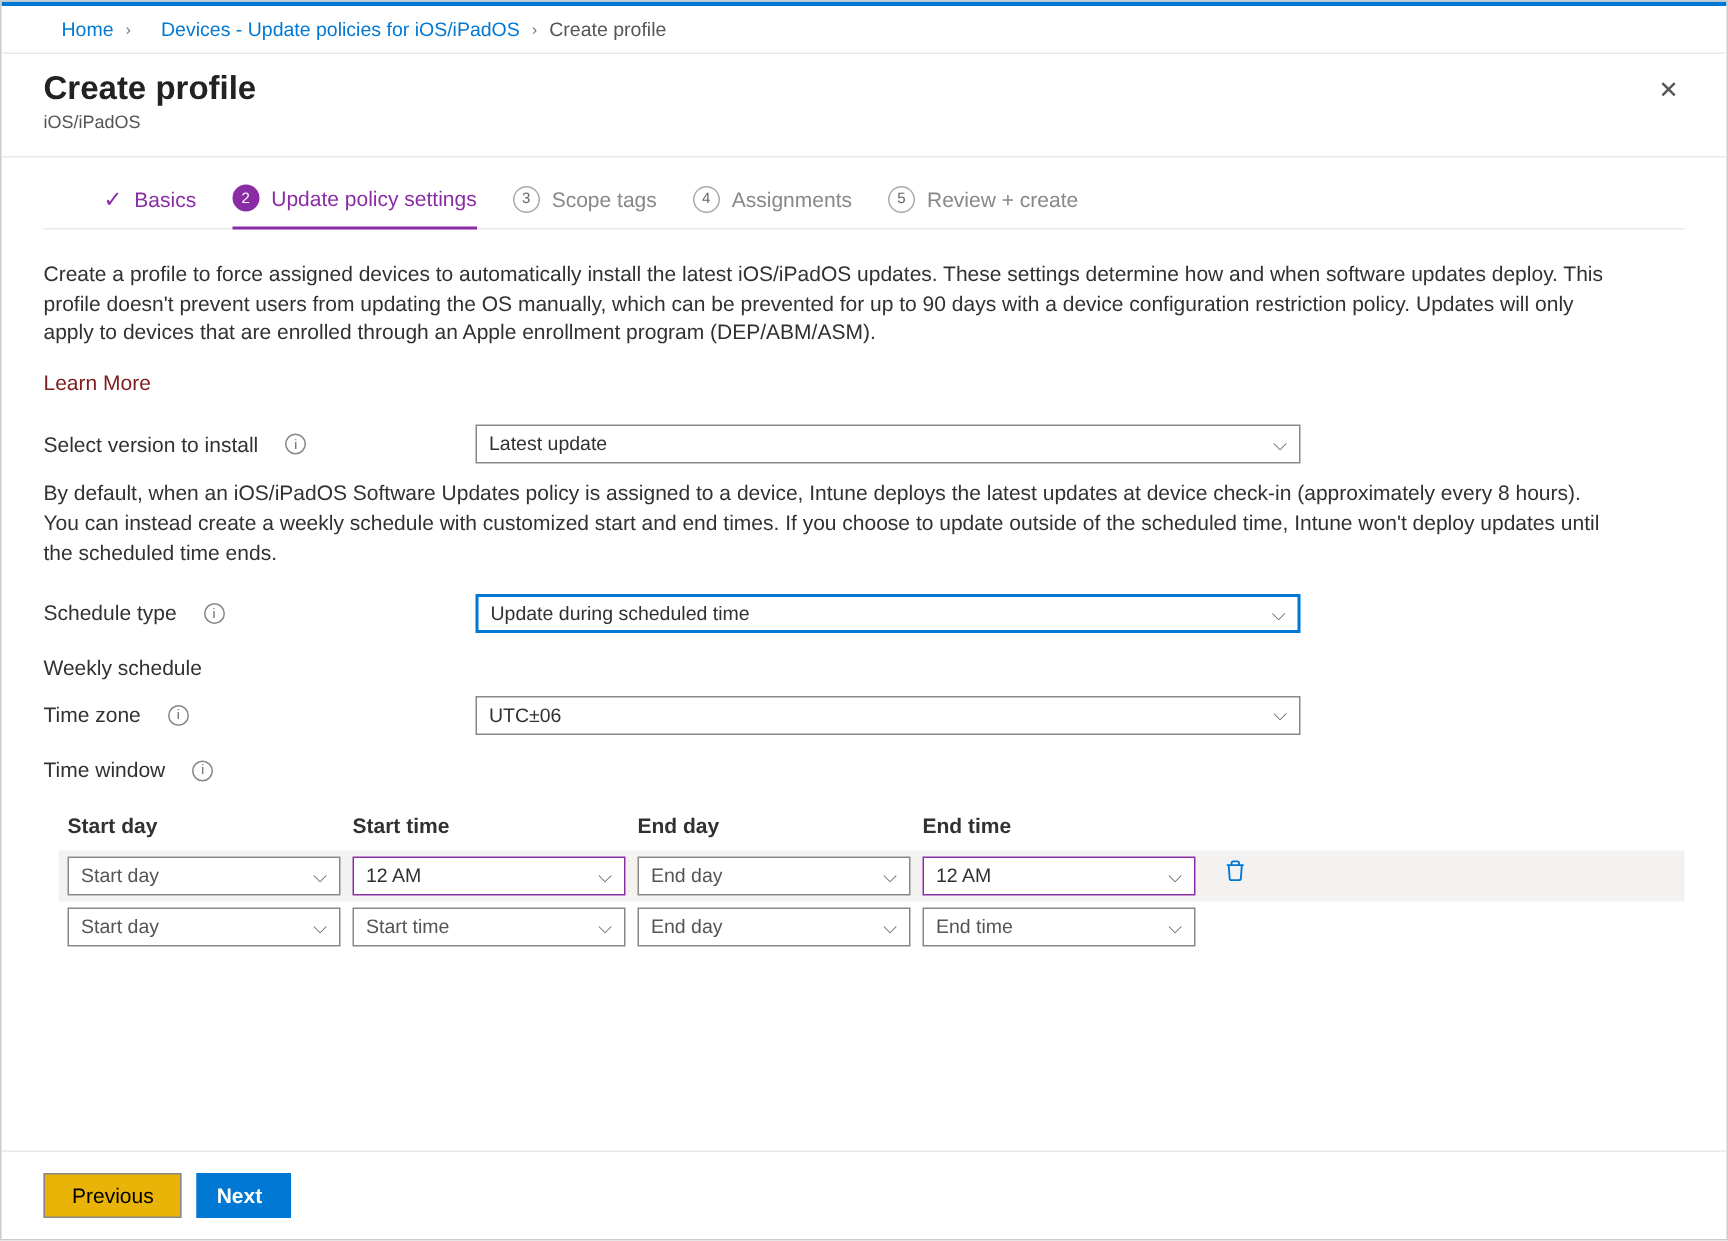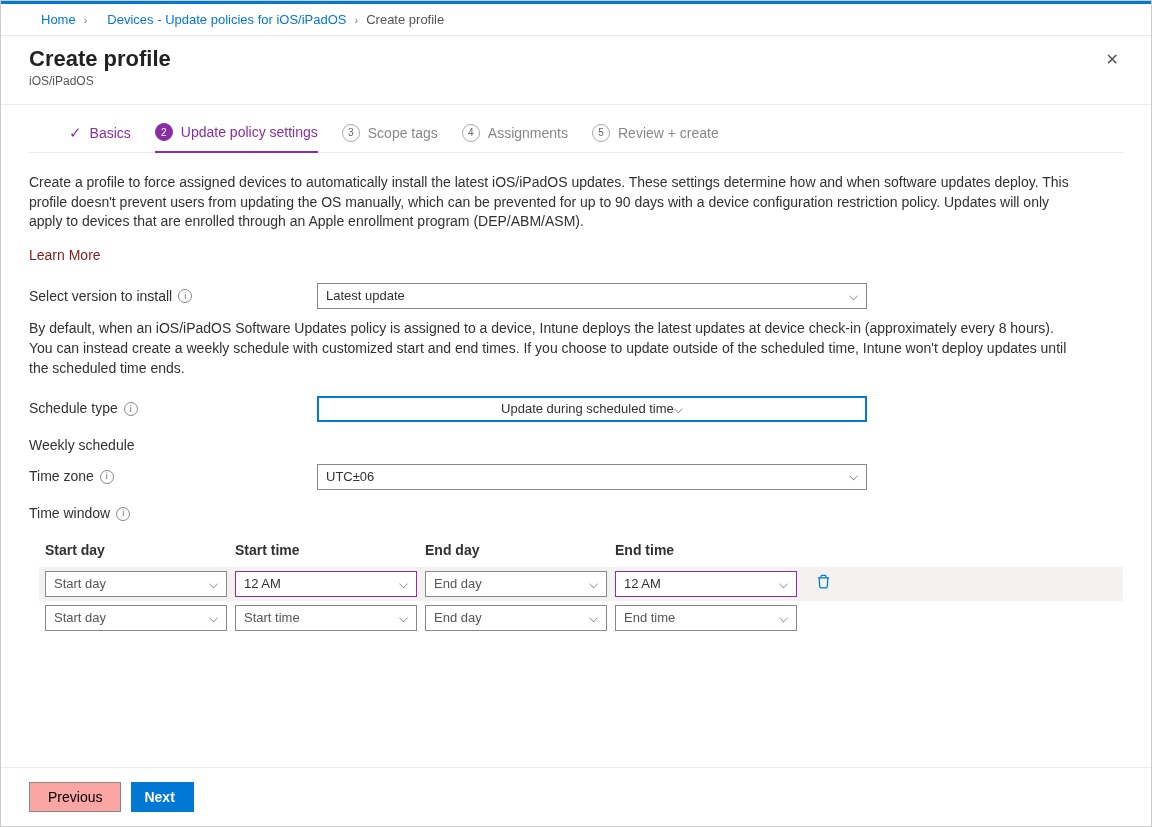--- a/index.html
+++ b/index.html
@@ -57,33 +57,33 @@
     font-size: 14px;
     line-height: 1.4;
     color: #323130;
   }
   .content p { margin-bottom: 14px; max-width: 1040px; }
   .learn-more { color: #7f1d1d; text-decoration: none; font-size: 14px; }
   .field-row {
     display: flex; align-items: center; gap: 18px;
     margin: 18px 0 10px 0;
   }
-  .field-label { width: 270px; display: flex; align-items: center; gap: 6px; font-size: 14px; color: #323130; }
+  .field-label { width: 270px; display: flex; align-items: center; gap: 18px; font-size: 14px; color: #323130; }
   .info-icon {
     display: inline-flex; align-items: center; justify-content: center;
     width: 14px; height: 14px; border: 1px solid #888; border-radius: 50%;
     font-size: 9px; color: #666;
   }
   .select {
     flex: 0 0 550px; height: 26px;
     border: 1px solid #8a8886;
     display: flex; align-items: center; justify-content: space-between;
     padding: 0 8px; background: #fff; font-size: 13px; color: #323130;
   }
-  .select.highlight { border: 2px solid #0078d4; justify-content: center; }
+  .select.highlight { border: 2px solid #0078d4; }
   .chev { font-size: 12px; color: #555; }
   .section-title { font-size: 14px; margin: 14px 0 8px 0; }
 
   .table-area { margin: 18px 0 0 10px; }
   .table-head, .table-row {
     display: grid;
     grid-template-columns: 190px 190px 190px 190px 36px;
     gap: 0;
     align-items: center;
   }
@@ -105,21 +105,21 @@
   .footer {
     position: absolute; left: 0; right: 0; bottom: 0;
     padding: 14px 28px; display: flex; gap: 10px;
   }
   .footer-sep {
     position: absolute; left: 0; right: 0; bottom: 58px;
     height: 1px; background: #eaeaea;
   }
   .btn {
     height: 30px; padding: 0 18px; font-size: 14px; border: 1px solid #8a8886;
-    background: #fca5a5; cursor: pointer;
+    background: #eab308; cursor: pointer;
   }
   .btn.primary { background: #0078d4; color: #fff; border-color: #0078d4; font-weight: 600; padding-left: 12px; }
 </style>
 </head>
 <body>
 
 <div class="topbar"></div>
 
 <div class="breadcrumb">
   <a href="#">Home</a>

